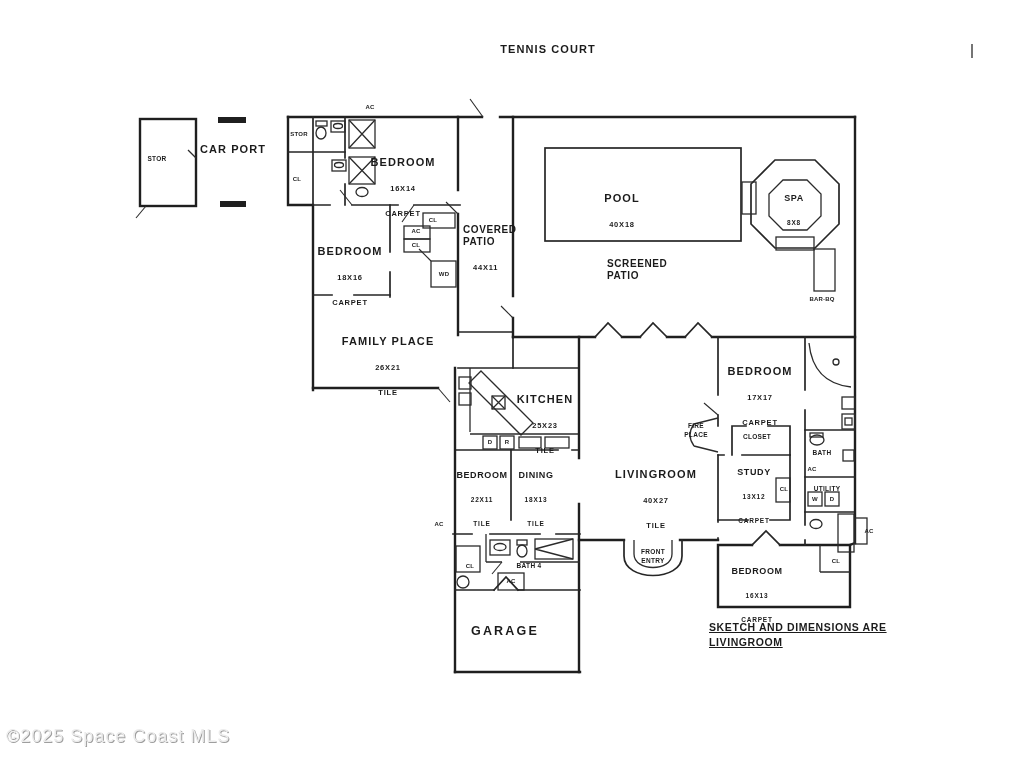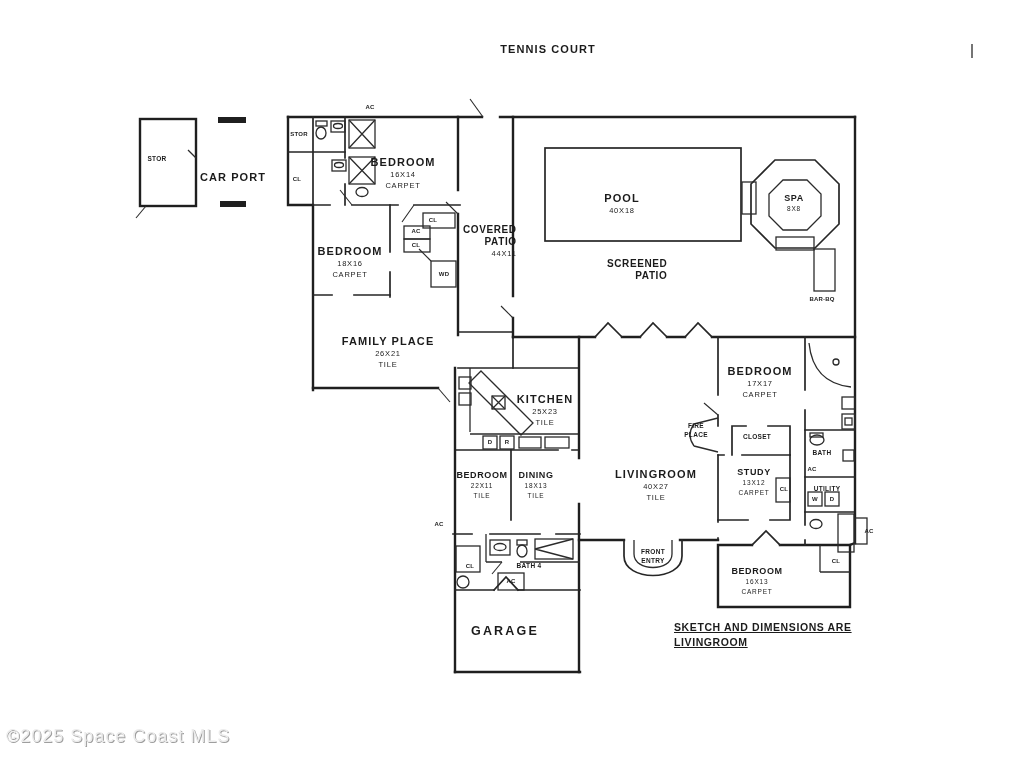--- a/index.html
+++ b/index.html
@@ -6,31 +6,31 @@
   .page{position:relative;width:1024px;height:768px;background:#ffffff;overflow:hidden;
         font-family:"Liberation Sans", sans-serif;padding-left:28px;}
   svg{position:absolute;left:0;top:0;}
   svg .w{fill:none;stroke:#1f1f1f;stroke-width:2.4;stroke-linecap:square;}
   svg .w2{fill:none;stroke:#262626;stroke-width:1.7;stroke-linecap:square;}
   svg .fx{fill:none;stroke:#2b2b2b;stroke-width:1.3;}
   svg .leaf{fill:none;stroke:#2b2b2b;stroke-width:1.1;}
   svg .fill{fill:#1f1f1f;stroke:none;}
   .lbl{position:absolute;transform:translateX(-50%);text-align:center;color:#1b1b1b;
        line-height:1;white-space:nowrap;}
-  .lbl.la{transform:none;text-align:right;}
+  .lbl.la{transform:none;text-align:left;}
   .name{font-size:11px;font-weight:700;letter-spacing:1.1px;}
   .name.md{font-size:10px;letter-spacing:0.6px;}
   .name.sm{font-size:9px;letter-spacing:0.6px;}
   .name.big{font-size:12.5px;letter-spacing:2.2px;}
-  .dims,.floor{font-size:7.5px;font-weight:400;letter-spacing:0.8px;margin-top:3px;}
+  .dims,.floor{font-size:7.5px;font-weight:700;letter-spacing:0.8px;margin-top:17px;}
   .tiny{font-size:6.5px;font-weight:700;letter-spacing:0.3px;}
   .micro{font-size:6px;font-weight:700;letter-spacing:0.2px;}
   .disclaimer{position:absolute;left:674px;top:620px;color:#1b1b1b;font-size:10.5px;
        font-weight:700;letter-spacing:0.6px;line-height:1.45;}
-  .disclaimer div{text-decoration:underline;}
+  .disclaimer div{text-decoration:underline;margin-left:35px;}
   .watermark{position:absolute;left:6px;top:726px;font-size:18px;letter-spacing:1px;
        color:#ececec;text-shadow:1px 1px 0 #9e9e9e;font-weight:400;}
 </style>
 </head>
 <body>
 
 <div class="page">
 
   <svg width="1024" height="768" viewBox="0 0 1024 768">
 
@@ -160,21 +160,21 @@
   </svg>
 
   <div class="lbl" style="left:548px;top:44px">
     <div class="name">TENNIS COURT</div>
   </div>
 
   <div class="lbl" style="left:157px;top:156px">
     <div class="tiny">STOR</div>
   </div>
 
-  <div class="lbl" style="left:233px;top:172px">
+  <div class="lbl" style="left:233px;top:144px">
     <div class="name">CAR PORT</div>
   </div>
 
   <div class="lbl" style="left:299px;top:131px">
     <div class="micro">STOR</div>
   </div>
   <div class="lbl" style="left:297px;top:176px">
     <div class="micro">CL</div>
   </div>
   <div class="lbl" style="left:370px;top:104px">

